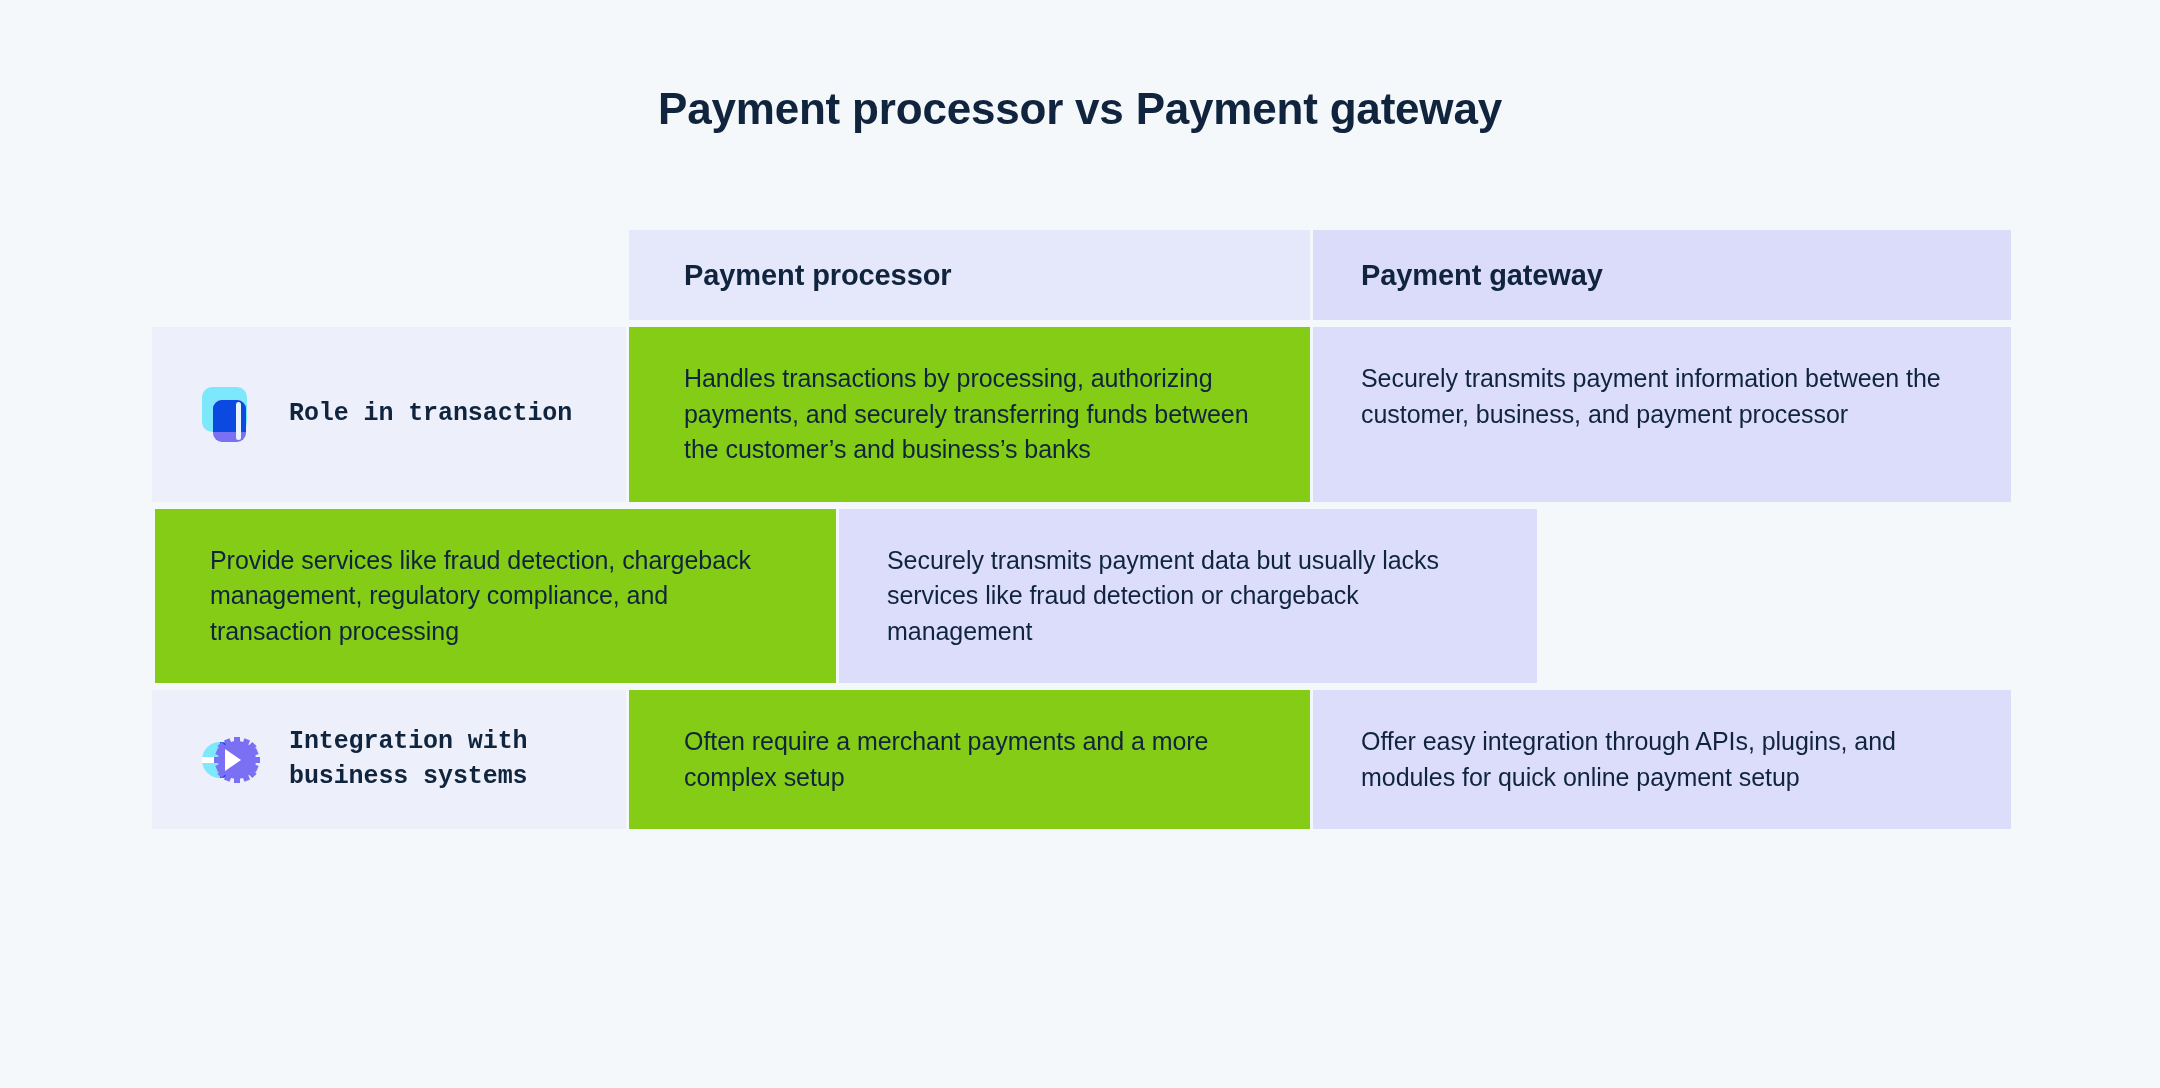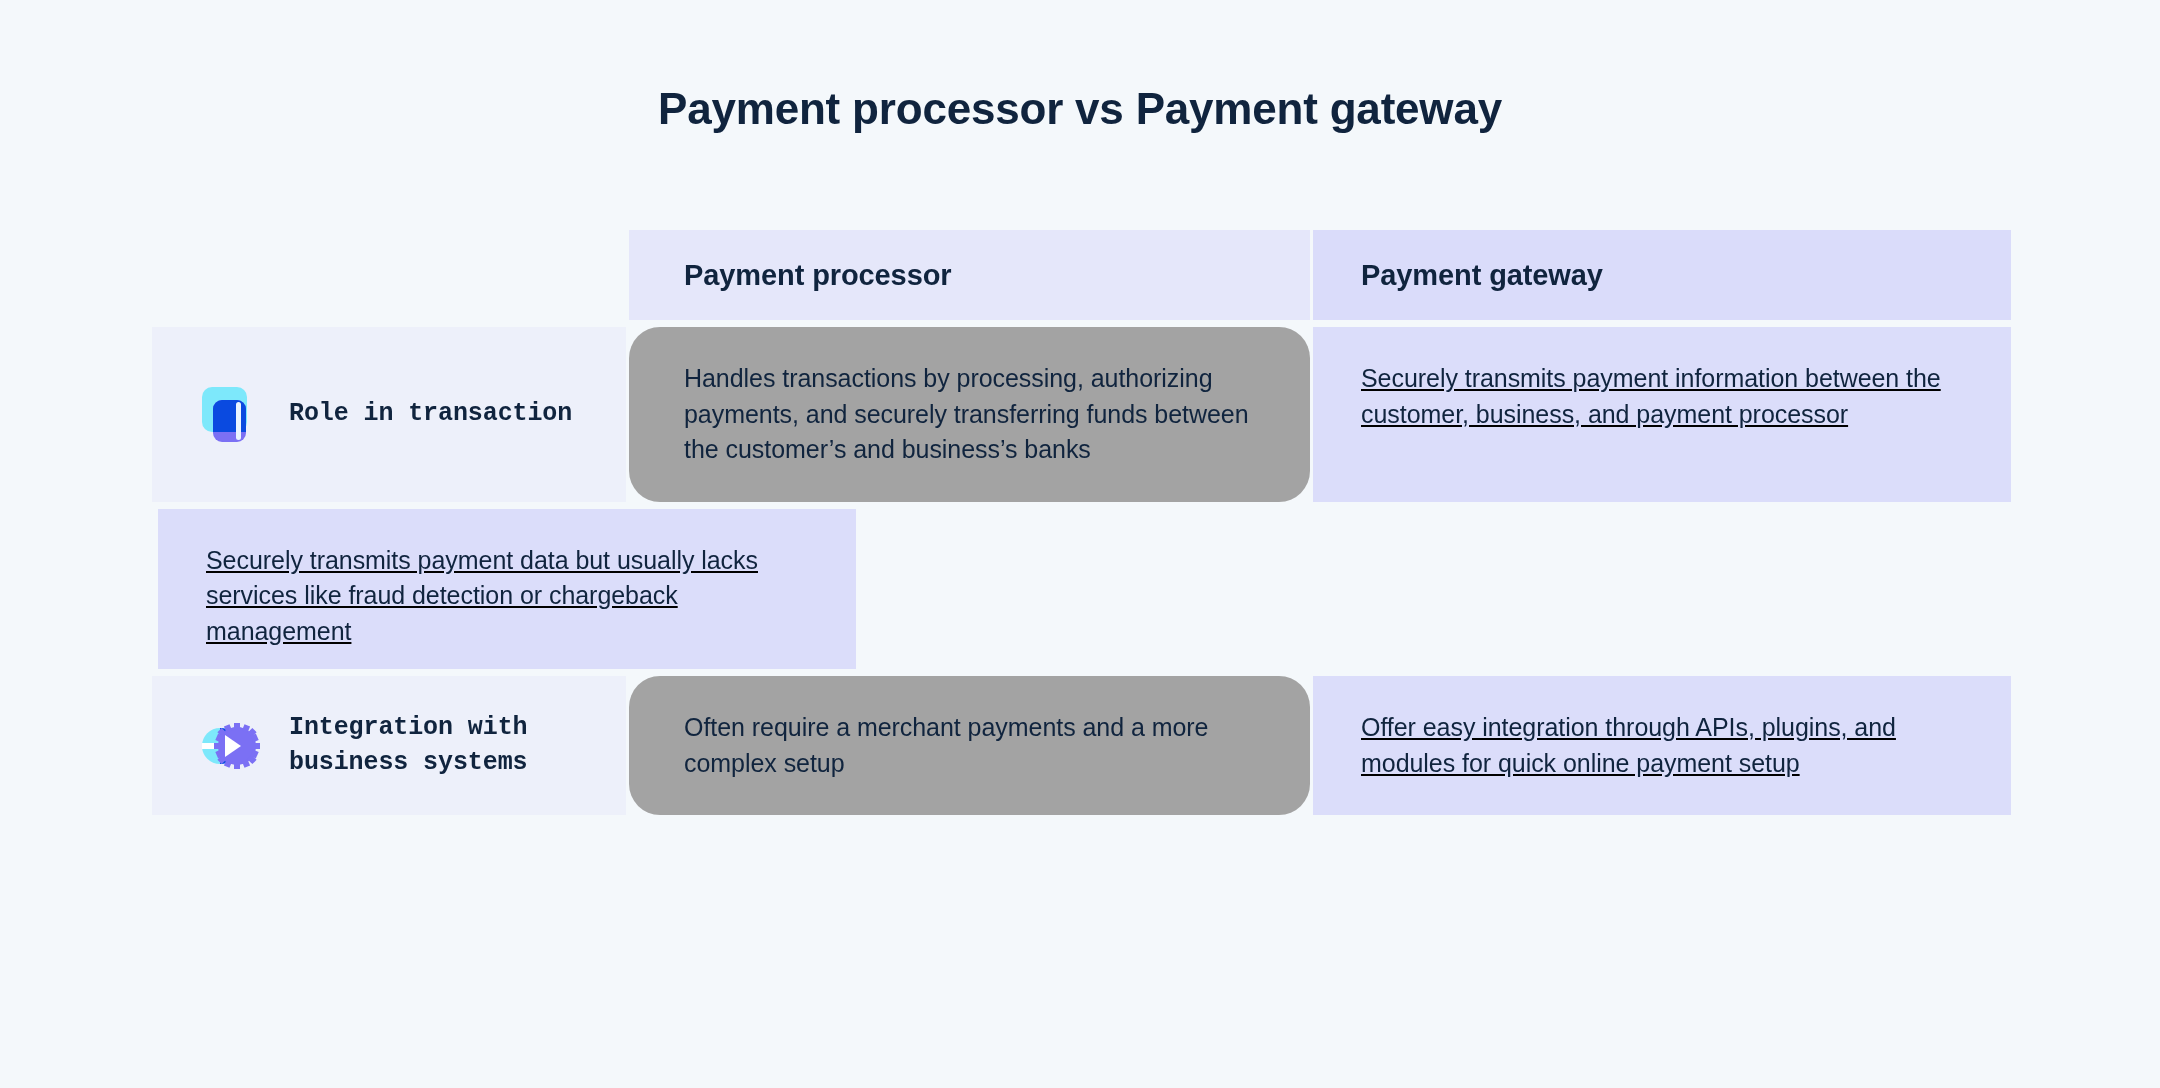--- a/index.html
+++ b/index.html
@@ -101,22 +101,22 @@
   }
   .header-text {
     font-size: 29px;
     font-weight: bold;
     color: #10243e;
     letter-spacing: -0.1px;
   }
 
   
   .body-row .cell-label { background: #edf0fa; }
-  .body-row .cell-a { background: #a3a3a3; border-radius: 31px; }
-  .body-row .cell-b { background: #dbddfa; text-decoration: underline; }
+  .body-row .cell-a { background: #84cc16; }
+  .body-row .cell-b { background: #dbddfa; }
 
   .row-title {
     font-size: 25px;
     font-weight: bold;
     color: #10243e;
     line-height: 1.38;
     letter-spacing: -0.1px;
     font-family: Liberation Mono, monospace;
   }
 
@@ -179,20 +179,23 @@
       <div class="col-gap"></div>
       <div class="cell-b">
         <div class="cell-text">Securely transmits payment information between the customer, business, and payment processor</div>
       </div>
     </div>
 
     <div class="row-gap"></div>
 
     <div class="trow body-row">
       <div class="col-gap"></div>
+      <div class="cell-a">
+        <div class="cell-text">Provide services like fraud detection, chargeback management, regulatory compliance, and transaction processing</div>
+      </div>
       <div class="col-gap"></div>
       <div class="cell-b">
         <div class="cell-text">Securely transmits payment data but usually lacks services like fraud detection or chargeback management</div>
       </div>
     </div>
 
     <div class="row-gap"></div>
 
     <div class="trow body-row">
       <div class="cell-label">

